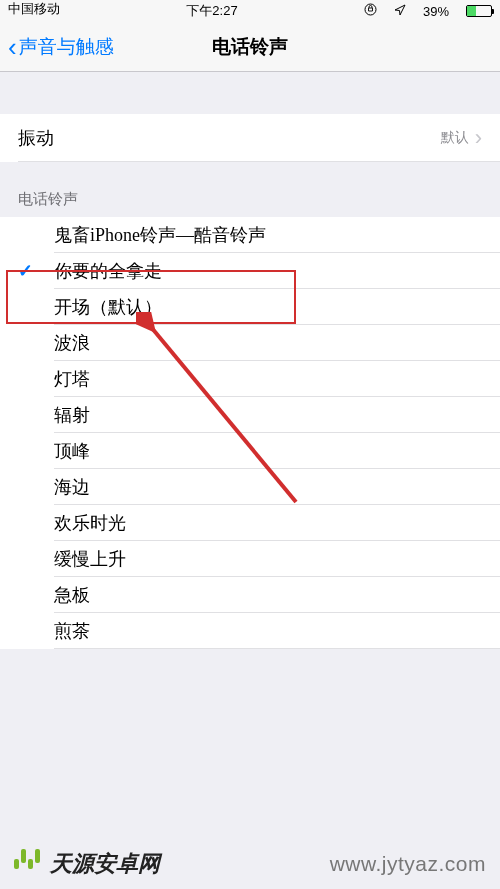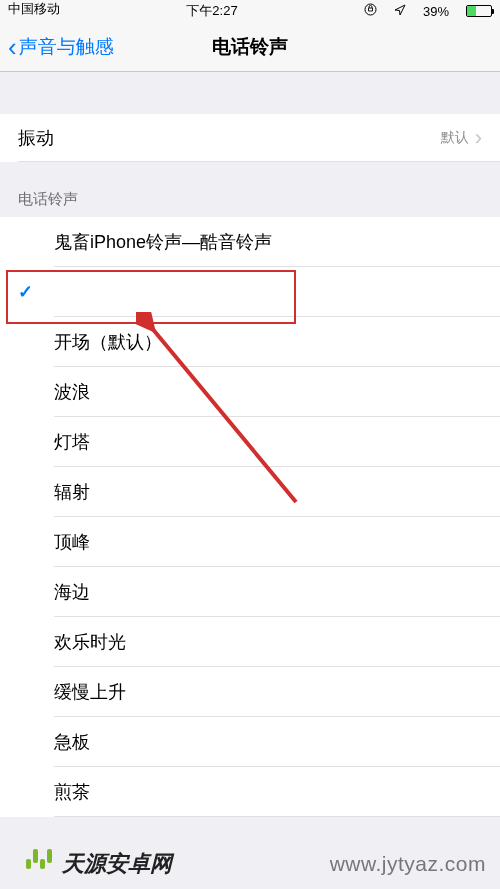--- a/index.html
+++ b/index.html
@@ -70,28 +70,29 @@
     .cell .chevron { color: #c7c7cc; font-size: 22px; margin-left: 6px; }
 
     .section-header {
       padding: 28px 18px 8px;
       font-size: 15px;
       color: #6d6d72;
     }
 
     .ringtone-row {
       background: #fff;
-      height: 50px;
+      height: 36px;
       display: flex;
       align-items: center;
       padding-left: 54px;
       padding-right: 18px;
       font-size: 18px;
       color: #000;
       position: relative;
+      font-family: Liberation Serif, serif;
     }
     .ringtone-row .sep { position:absolute; bottom:0; left:54px; right:0; height:1px; background:#e0e0e3; }
     .check-icon {
       position: absolute;
       left: 18px;
       color: #007aff;
       font-size: 18px;
       font-weight: bold;
     }
 
@@ -109,21 +110,21 @@
       position: absolute;
       left: 136px;
       top: 240px;
       z-index: 6;
       pointer-events: none;
     }
 
     .watermark {
       position: absolute;
       bottom: 0;
-      left: 12px;
+      left: 0;
       right: 0;
       height: 50px;
       display: flex;
       align-items: center;
       justify-content: space-between;
       padding: 0 14px;
       z-index: 10;
       gap: 41px;
     }
     .wm-left { display: flex; align-items: center; gap: 6px; }
@@ -194,20 +195,21 @@
 
   <div class="section-header">电话铃声</div>
 
   <div id="ringtone-list">
       <div class="ringtone-row">
         <span>鬼畜iPhone铃声—酷音铃声</span>
         <div class="sep"></div>
       </div>
       <div class="ringtone-row">
         <span class="check-icon">✓</span>
+        <span>你要的全拿走</span>
         <div class="sep"></div>
       </div>
       <div class="ringtone-row">
         <span>开场（默认）</span>
         <div class="sep"></div>
       </div>
       <div class="ringtone-row">
         <span>波浪</span>
         <div class="sep"></div>
       </div>

